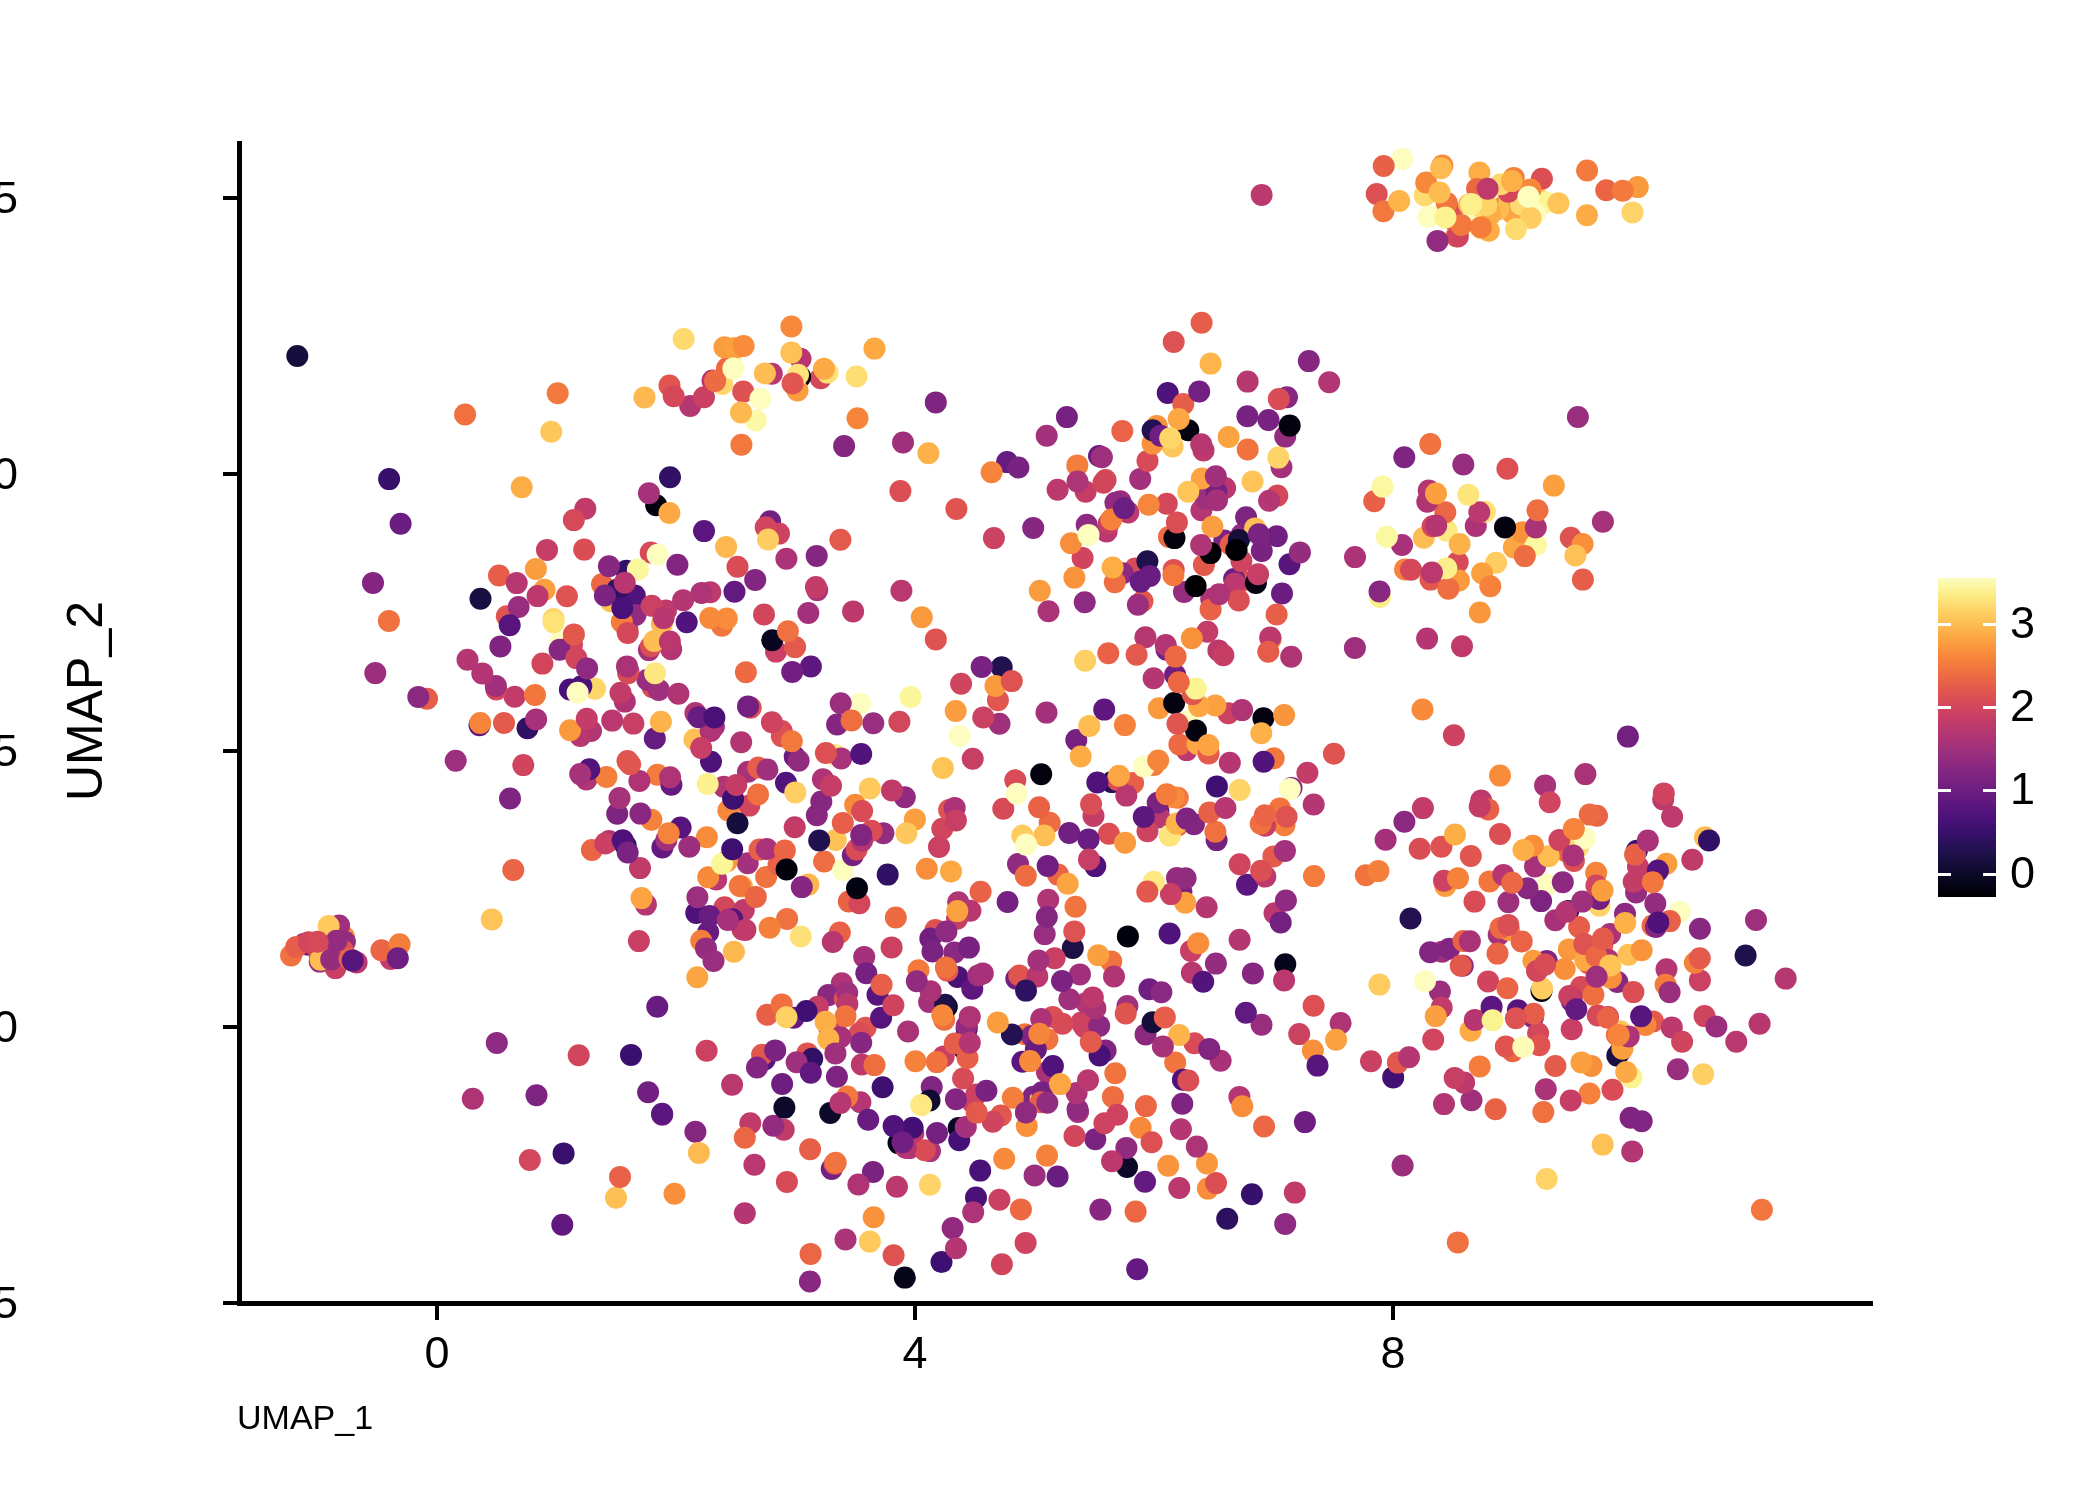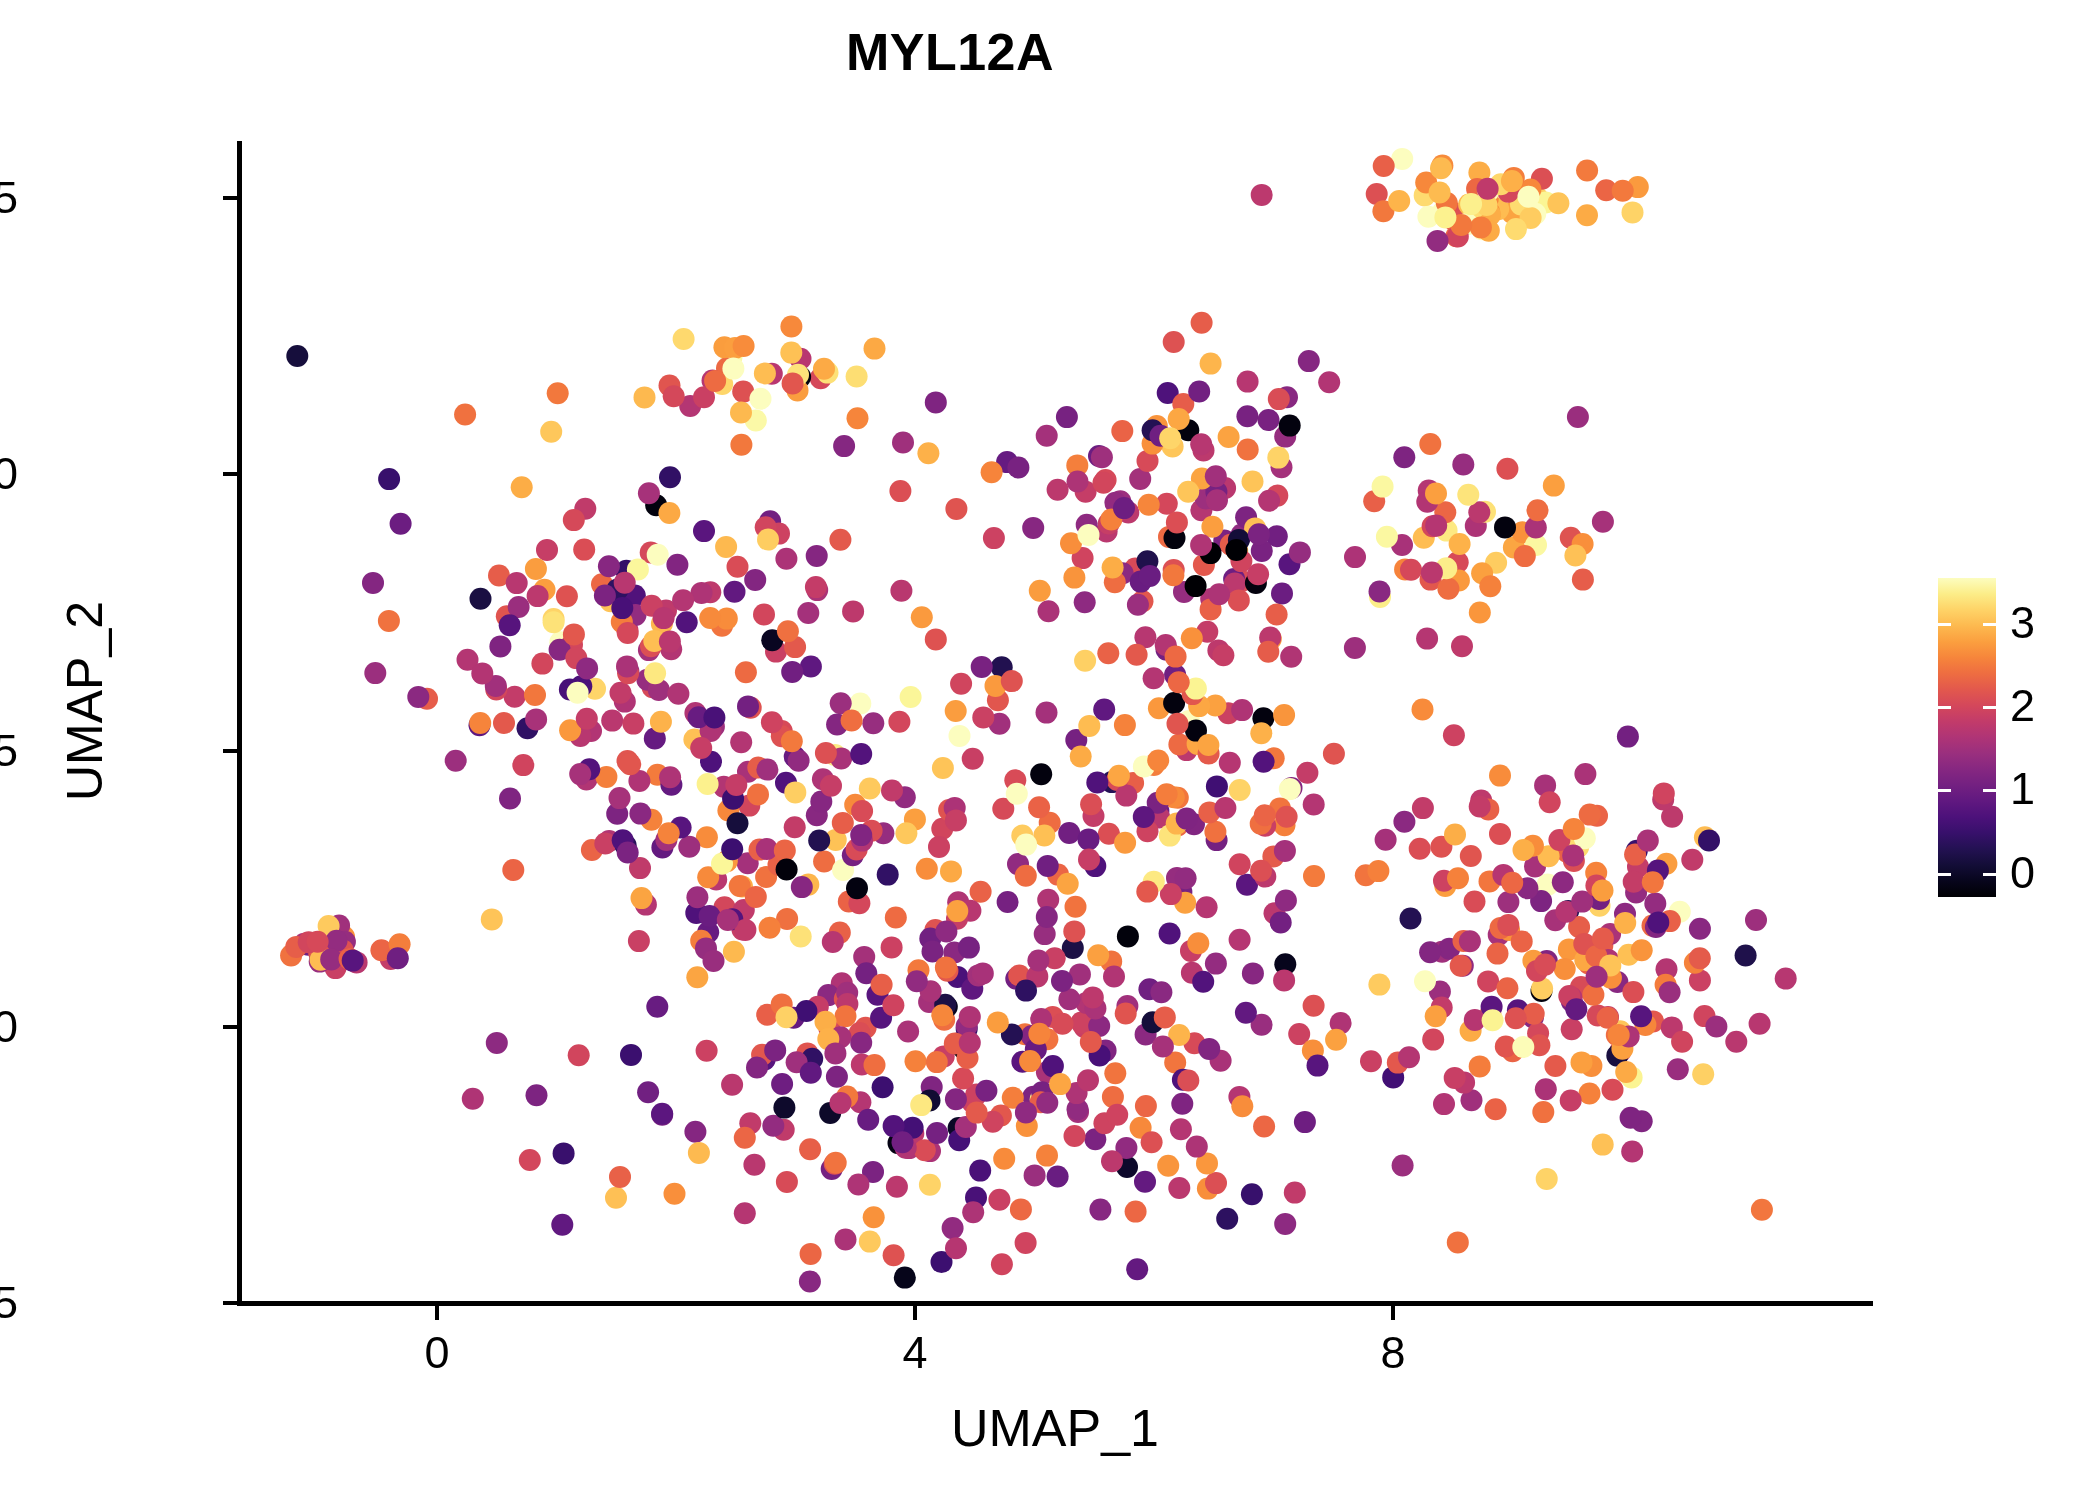--- a/index.html
+++ b/index.html
@@ -90,22 +90,21 @@
     font-size: 45px;
     color: #000000;
     width: 120px;
     font-family: "Liberation Sans", sans-serif;
   }
   #x-axis-title {
     position: absolute;
     left: 237px;
     top: 1398px;
     width: 1636px;
-    text-align: center;
-    font-size: 52px;
+    font-size: 34px;
     color: #000000;
     font-family: "Liberation Sans", sans-serif;
   }
   #y-axis-title {
     position: absolute;
     left: -265px;
     top: 672px;
     width: 700px;
     text-align: center;
     font-size: 50px;
@@ -149,21 +148,20 @@
     color: #000000;
     line-height: 1;
     font-family: "Liberation Sans", sans-serif;
   }
 </style>
 </head>
 <body>
 
 <div id="root">
 
-  <div id="plot-title">MYL12A</div>
 
   <div id="panel">
     <svg id="svg-scatter" width="1635" height="1162">
       <g id="points-group">
           <circle cx="119.6" cy="821.4" r="11" fill="rgb(185,56,111)"></circle>
           <circle cx="107.0" cy="795.7" r="11" fill="rgb(249,144,59)"></circle>
           <circle cx="86.2" cy="818.0" r="11" fill="rgb(180,54,115)"></circle>
           <circle cx="88.3" cy="817.2" r="11" fill="rgb(197,61,103)"></circle>
           <circle cx="67.3" cy="802.7" r="11" fill="rgb(175,52,117)"></circle>
           <circle cx="100.1" cy="817.4" r="11" fill="rgb(247,138,59)"></circle>

